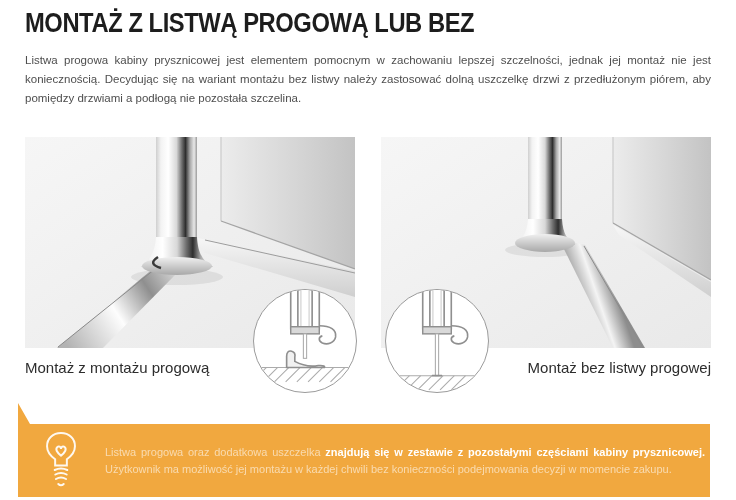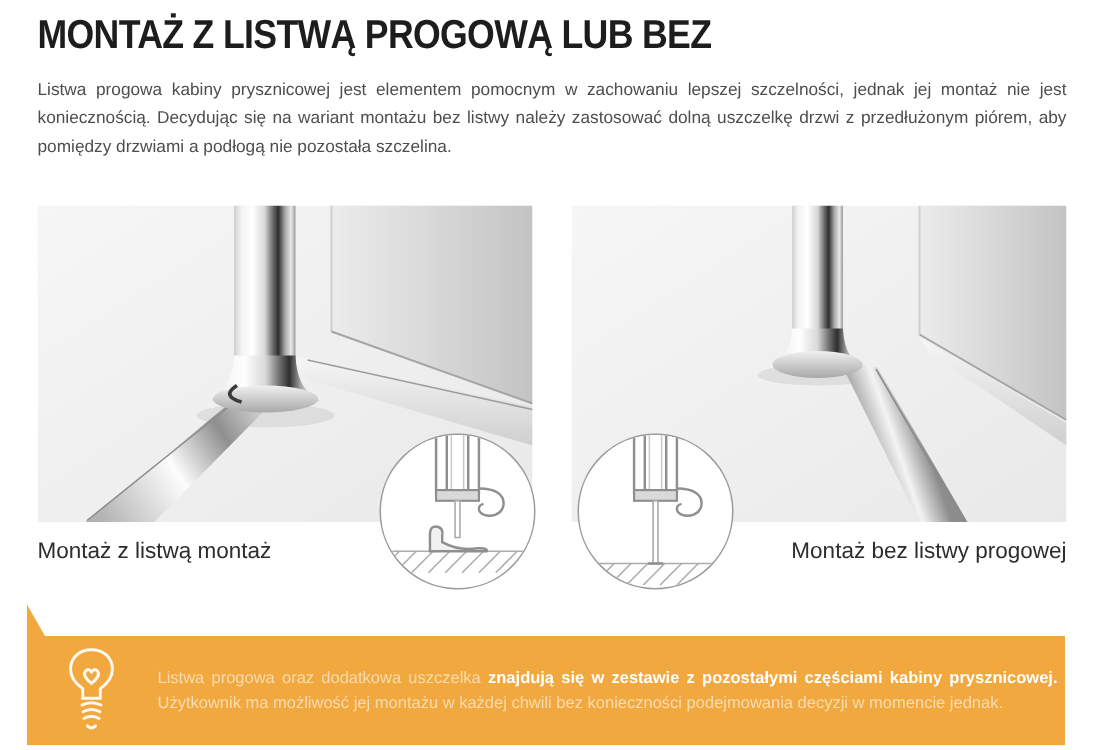--- a/index.html
+++ b/index.html
@@ -195,34 +195,34 @@
         <path class="diag" d="M 14,-15 C 25,-15 31,-11 30,-4 C 29,2 22,4 17,2 C 13,0 13,-4 17,-5"></path>
 
         <rect x="-1.6" y="-7" width="3.2" height="41" fill="#ffffff" stroke="#a8a8a8" stroke-width="1"></rect>
         <path class="diag" d="M -5,34 H 5"></path>
       </svg>
     </div>
   </div>
 </div>
 
 <div class="captions">
-  <div class="caption">Montaż z listwą montaż</div>
+  <div class="caption">Montaż z montażu progową</div>
   <div class="caption right">Montaż bez listwy progowej</div>
 </div>
 
 <div class="note">
   <div class="note-body">
     <svg class="bulb" viewBox="0 0 40 68">
       <g stroke="rgba(255,255,255,0.92)" stroke-width="2.2" fill="none" stroke-linecap="round">
         <path d="M13.5,32 C8,28 4.5,24 4.5,17.5 C4.5,9 11,3 20,3 C29,3 35.5,9 35.5,17.5 C35.5,24 32,28 26.5,32 L26.5,39 L13.5,39 Z"></path>
         <path d="M20,28 C15.5,24.5 13.5,21 15.8,18.6 C17.6,16.8 20,18.4 20,20.6 C20,18.4 22.4,16.8 24.2,18.6 C26.5,21 24.5,24.5 20,28 Z"></path>
         <path d="M13,44 q7,-3.5 14,0"></path>
         <path d="M13.7,49 q6.3,-3.5 12.6,0"></path>
         <path d="M14.4,54 q5.6,-3.5 11.2,0"></path>
         <path d="M17,59.5 q3,3 6,0"></path>
       </g>
     </svg>
     <div class="note-text">
       <div class="note-line1"><span>Listwa progowa oraz dodatkowa uszczelka </span><b>znajdują się w zestawie z pozostałymi częściami kabiny prysznicowej.</b></div>
-      <div class="note-line2">Użytkownik ma możliwość jej montażu w każdej chwili bez konieczności podejmowania decyzji w momencie jednak.</div>
+      <div class="note-line2">Użytkownik ma możliwość jej montażu w każdej chwili bez konieczności podejmowania decyzji w momencie zakupu.</div>
     </div>
   </div>
 </div>
 
 </body></html>

